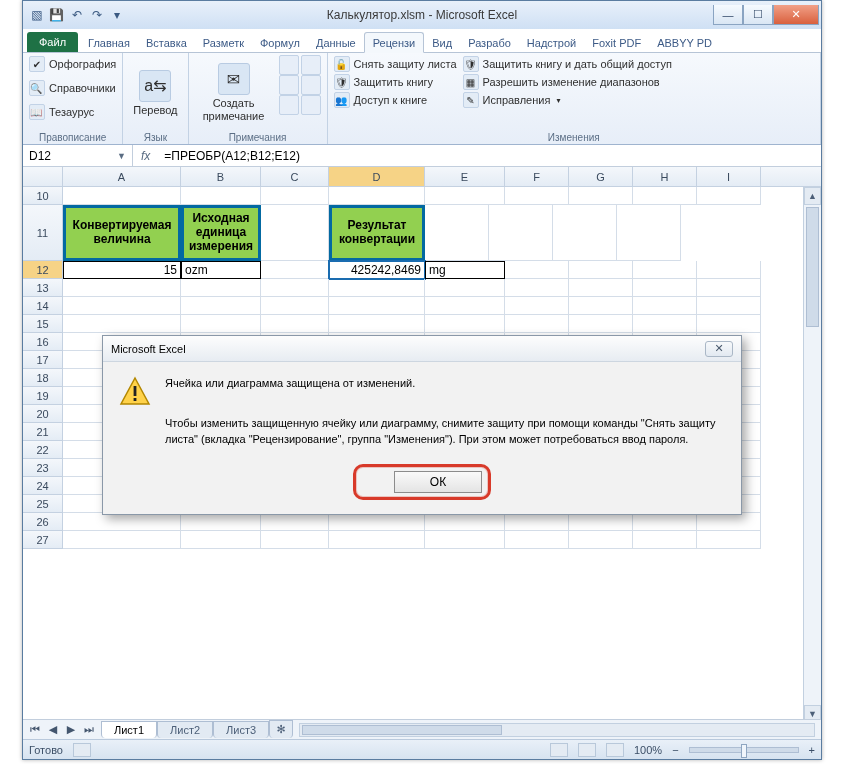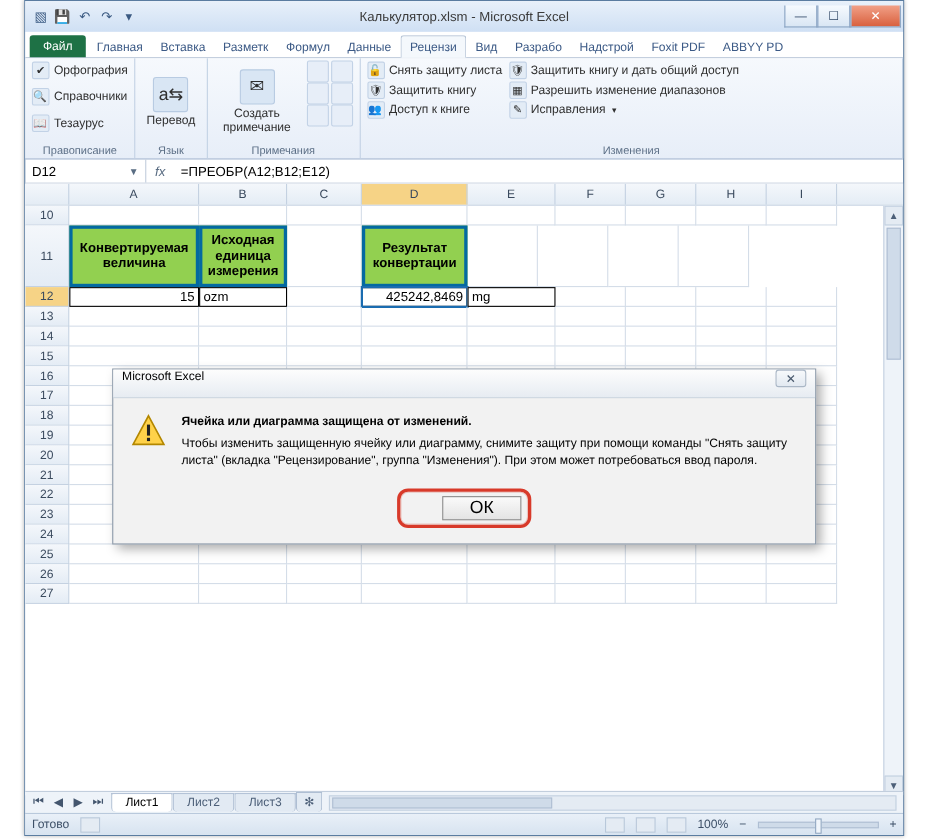--- a/index.html
+++ b/index.html
@@ -76,28 +76,28 @@
 .vicon{ width:18px; height:14px; background:#e4ebf3; border:1px solid #b8c8da; }
 
 
 .vscroll { position:absolute; right:0; top:20px; bottom:0; width:18px; background:#eef3f9; border-left:1px solid #c2d0e0; }
 .vscroll .btn{height:18px;background:#e4ebf3;border:1px solid #c2d0e0;display:flex;align-items:center;justify-content:center;font-size:9px;color:#4c5f78;}
 .vscroll .track{position:absolute;top:18px;bottom:18px;left:0;right:0;}
 .vscroll .thumb{position:absolute;top:2px;left:2px;right:2px;height:120px;background:#cfdbe9;border:1px solid #aebed3;}
 
 
 .dialog { position:absolute; left:102px; top:335px; width:640px; background:#f2f2f2; border:1px solid #8a98a8; box-shadow:4px 4px 10px rgba(0,0,0,.35); font-size:11px; }
-.dialog .dtitle { height:26px; background:linear-gradient(#fdfdfd,#e7ecf2); display:flex; padding:0 8px; border-bottom:1px solid #cdd6e0; }
+.dialog .dtitle { height:26px; background:linear-gradient(#fdfdfd,#e7ecf2); display:flex; align-items:center; padding:0 8px; border-bottom:1px solid #cdd6e0; }
 .dialog .dtitle .dclose{ margin-left:auto; width:28px; height:16px; border:1px solid #aab7c6; background:linear-gradient(#f7f9fb,#e2e9f1); border-radius:3px; display:flex; align-items:center; justify-content:center; font-size:11px; color:#4a5a6e;}
 .dialog .dbody { display:flex; padding:14px 16px 10px; gap:14px; line-height:1.45; }
 .dialog .warn { width:32px; height:32px; flex-shrink:0; }
 .dialog .warn svg{width:32px;height:32px;}
 .dialog .dbtns { display:flex; justify-content:center; padding:6px 0 14px; }
 .dialog .okwrap { border:3px solid #d83a2a; border-radius:10px; padding:4px 6px; box-shadow:0 0 0 1px rgba(216,58,42,.25) inset; }
-.dialog button { width:72px; height:22px; background:linear-gradient(#fafafa,#e4e4e4); border:1px solid #8c8c8c; font-size:16px;margin-left:32px; }
+.dialog button { width:88px; height:22px; background:linear-gradient(#fafafa,#e4e4e4); border:1px solid #8c8c8c; font-size:12px;margin-left:32px; }
 
 </style>
 </head>
 <body>
 
 <div class="outer-frame">
 
   <div class="titlebar">
     <div class="sys-icons">
       <span>▧</span>
@@ -508,21 +508,21 @@
   </div>
   <div class="dbody">
     <div class="warn">
       <svg viewBox="0 0 32 32">
           <polygon points="16,2 30,28 2,28" fill="#ffd24a" stroke="#b38700" stroke-width="1.5"></polygon>
           <rect x="14.6" y="10" width="2.8" height="10" fill="#222"></rect>
           <rect x="14.6" y="22" width="2.8" height="3" fill="#222"></rect>
         </svg>
     </div>
     <div>
-      <div style="margin-bottom:4px;font-weight:700">Ячейка или диаграмма защищена от изменений.</div>
+      <div style="margin-bottom:24px;font-weight:400">Ячейка или диаграмма защищена от изменений.</div>
       <div>Чтобы изменить защищенную ячейку или диаграмму, снимите защиту при помощи команды "Снять защиту листа" (вкладка "Рецензирование", группа "Изменения"). При этом может потребоваться ввод пароля.</div>
     </div>
   </div>
   <div class="dbtns">
     <div class="okwrap">
       <button>ОК</button>
     </div>
   </div>
 </div>
 

